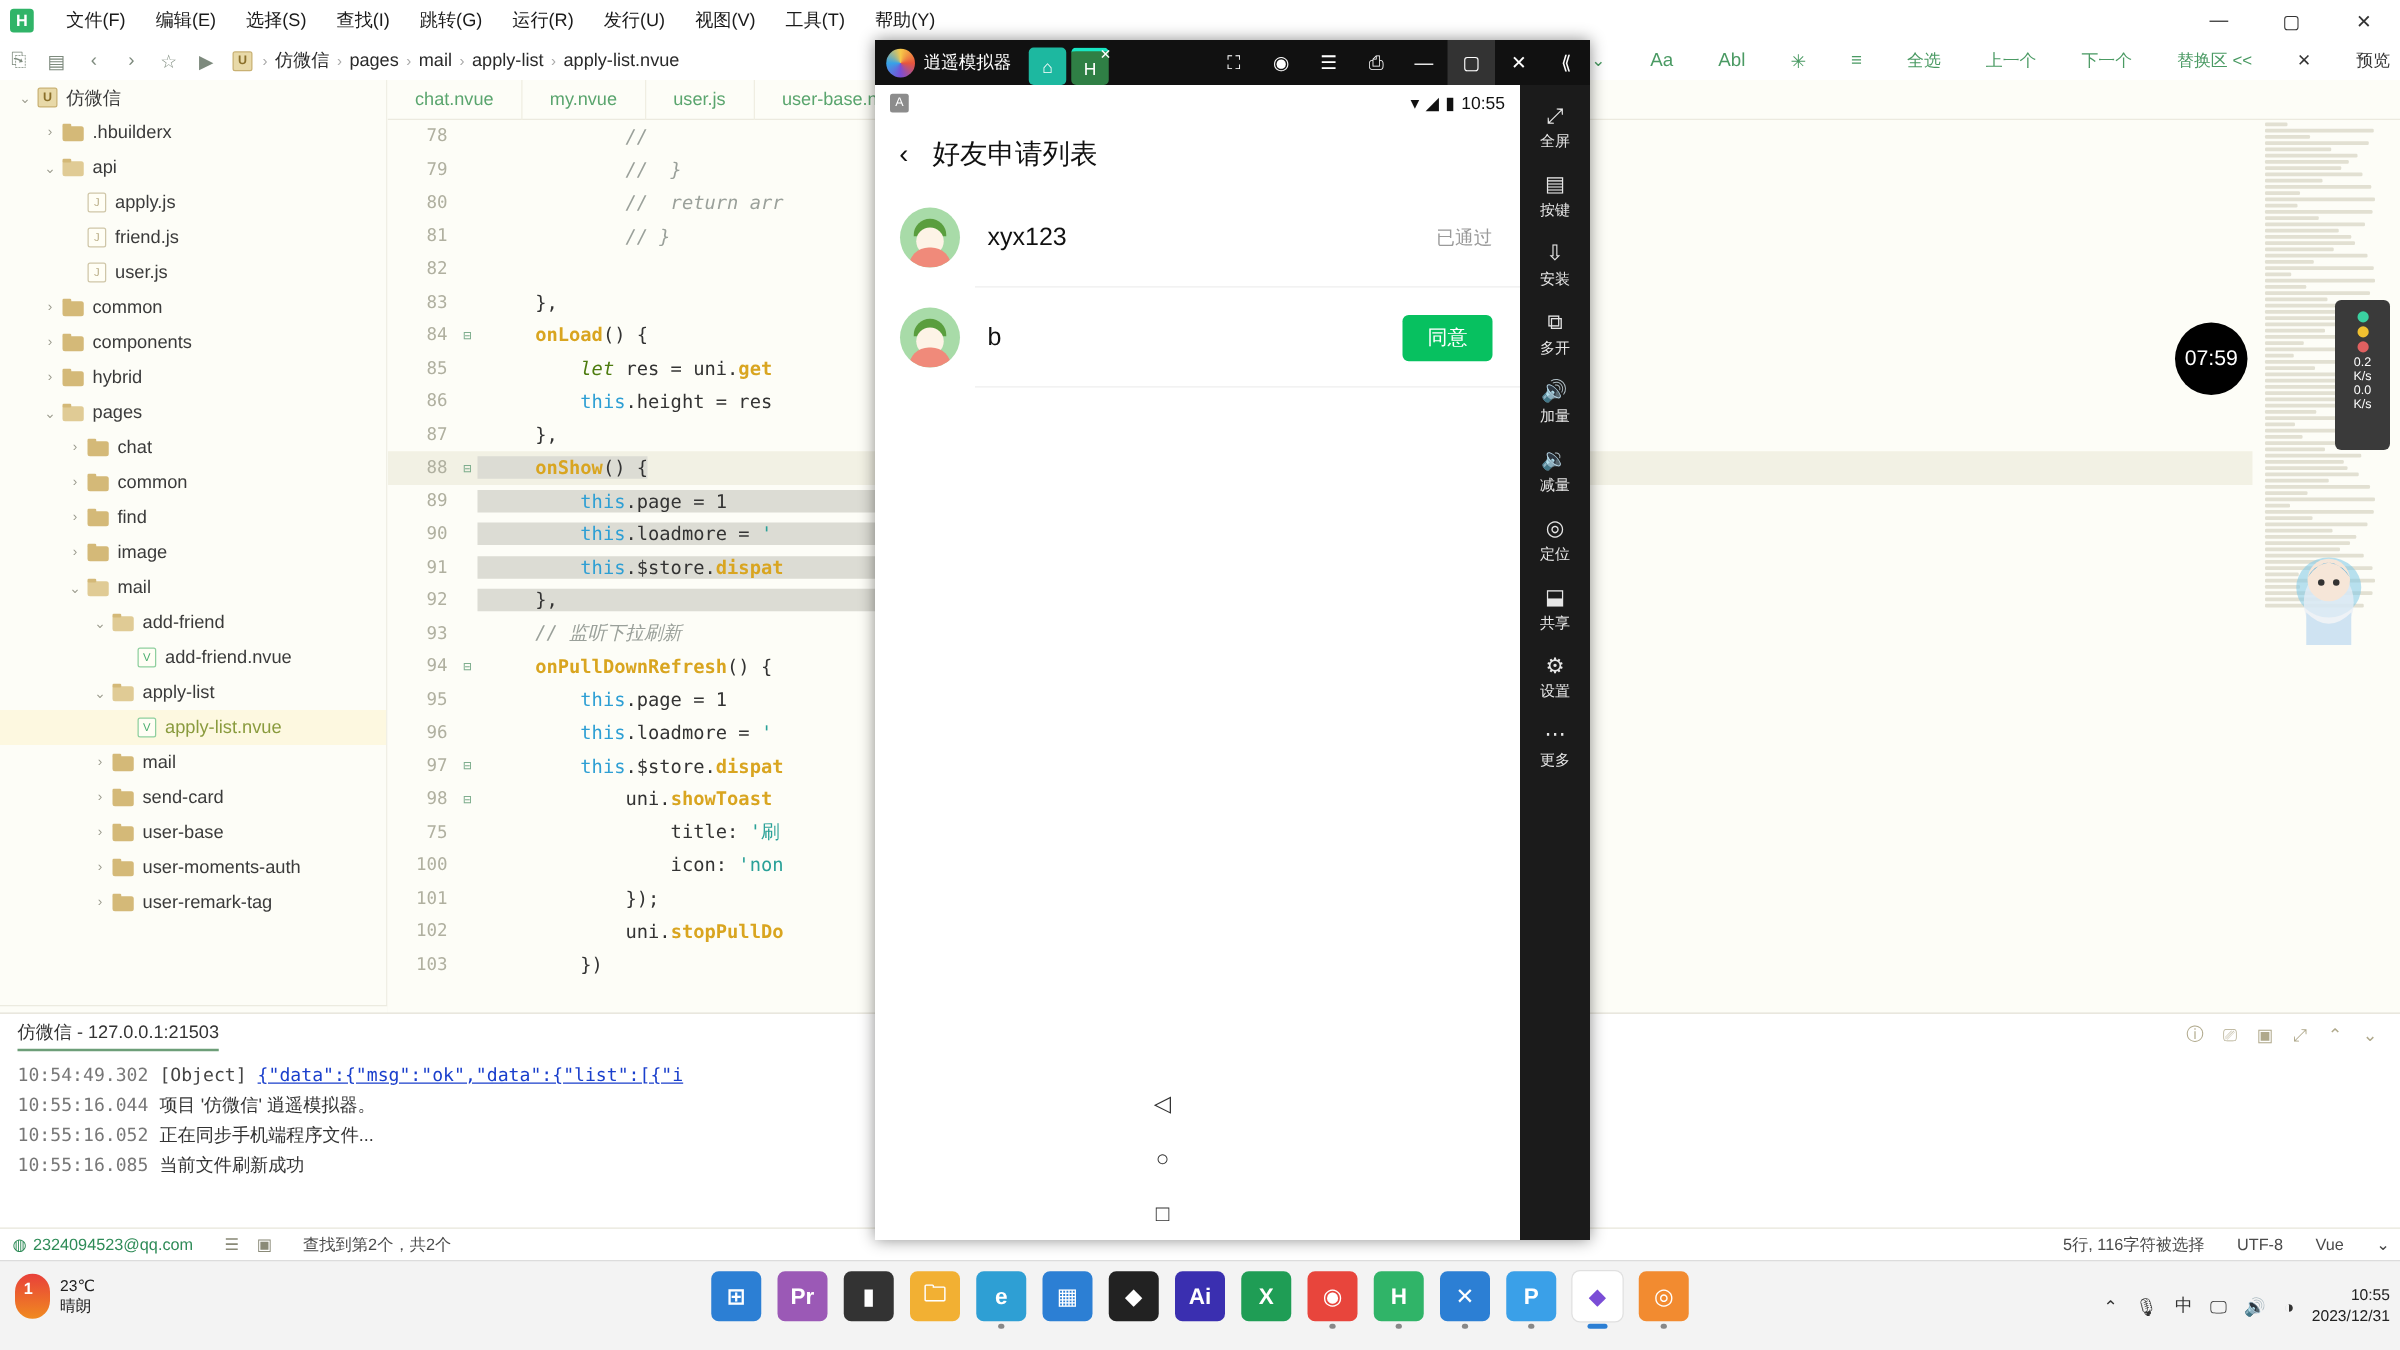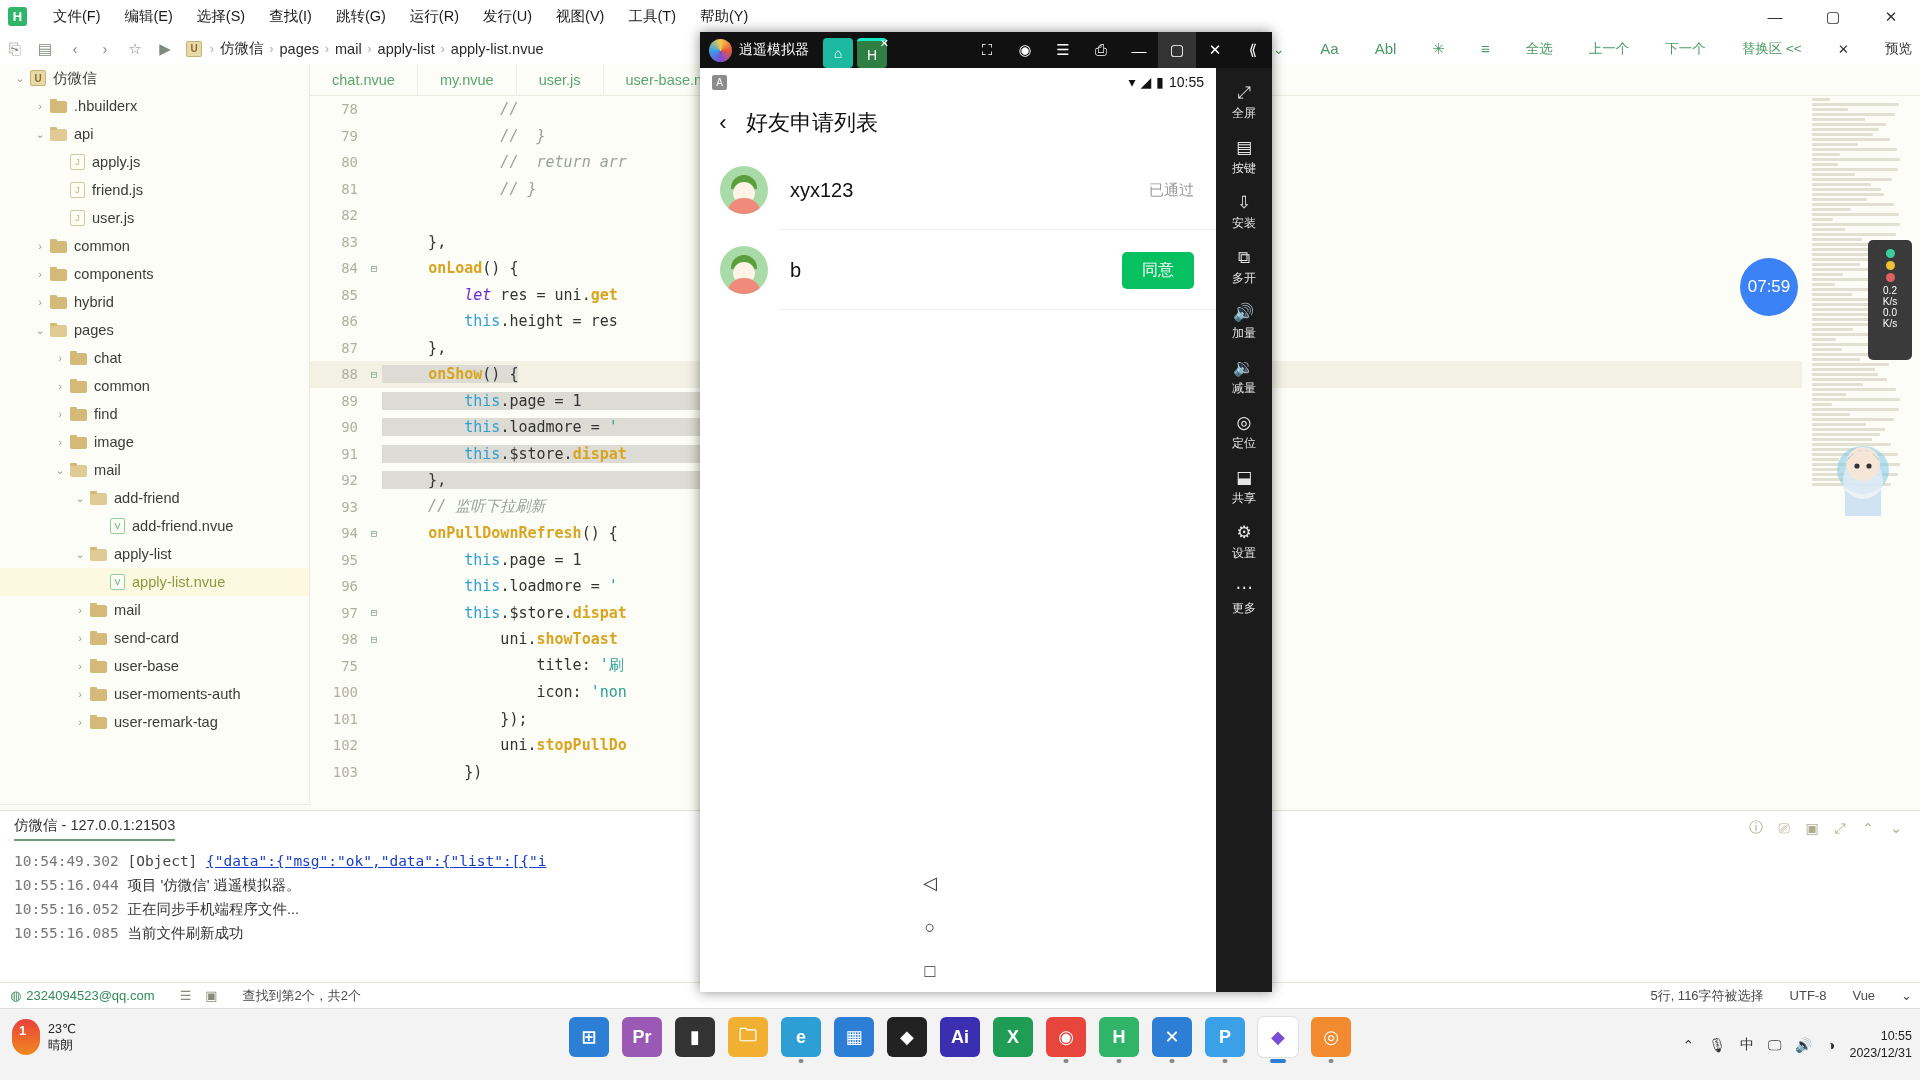--- a/index.html
+++ b/index.html
@@ -85,21 +85,21 @@
           background:#fdfdf7; border-bottom:1px solid #eceadf; }
   .tab { padding:0 22px; height:32px; display:flex; align-items:center;
          font-size:14.5px; color:#5aa56e; border-right:1px solid #f0eee2; }
   .code { position:absolute; left:0; top:32px; right:0; bottom:0; overflow:hidden;
           font-family:"DejaVu Sans Mono","Liberation Mono",monospace; font-size:15px; }
   .cline { height:26.5px; display:flex; align-items:center; white-space:pre; }
   .gut { width:56px; text-align:right; padding-right:8px; color:#b0b0a0;
          font-size:14px; flex:0 0 56px; }
   .fold { width:16px; text-align:center; color:#7fae8e; font-size:11px; flex:0 0 16px;}
   .ctext { padding-left:10px; }
-  .kw { color:#6d28d9; font-style:italic;text-align:right; }
+  .kw { color:#4d7c0f; font-style:italic;text-align:right; }
   .fn { color:#d9a520; font-weight:bold; }
   .this { color:#2e9fd4; }
   .cm { color:#9aa09a; font-style:italic; }
   .str { color:#2aa198; }
   .curline { background:#f2f1e4; }
 
   
   .minimap { position:absolute; right:0; top:96px; width:118px; bottom:262px;
              background:#fdfdf7; overflow:hidden; }
   .mm-line { height:3px; margin:2px 10px; background:#e2e0d2; border-radius:1px; }
@@ -205,21 +205,21 @@
   .sideitem .g { font-size:17px; line-height:20px; display:block; }
   .sideitem .l { font-size:12px; margin-top:2px; display:block; }
   .emu-nav { position:absolute; left:0; right:56px; bottom:0; height:130px;
              display:flex; flex-direction:column; align-items:center;
              justify-content:center; gap:22px; }
   .emu-nav .nb { width:22px; height:22px; color:#333; font-size:18px;
                  display:flex; align-items:center; justify-content:center; }
 
   
   .fab { position:absolute; left:1740px; top:258px; width:58px; height:58px;
-         border-radius:50%; background:#3b82f6; color:#fff; font-size:17px;
+         border-radius:50%; background:#000000; color:#fff; font-size:17px;
          display:flex; align-items:center; justify-content:center; }
   .netpanel { position:absolute; right:8px; top:240px; width:44px; height:120px;
               background:#3a3a3a; border-radius:5px; color:#fff;
               font-size:10px; text-align:center; padding-top:6px; }
   .netpanel .led { width:9px; height:9px; border-radius:50%; margin:3px auto; }
   .char { position:absolute; right:10px; top:430px; width:95px; height:95px; }
   .scrollgrip { position:absolute; right:2px; top:120px; width:9px; height:60px;
                 background:#d8d8cc; border-radius:5px; }
 </style>
 </head>

